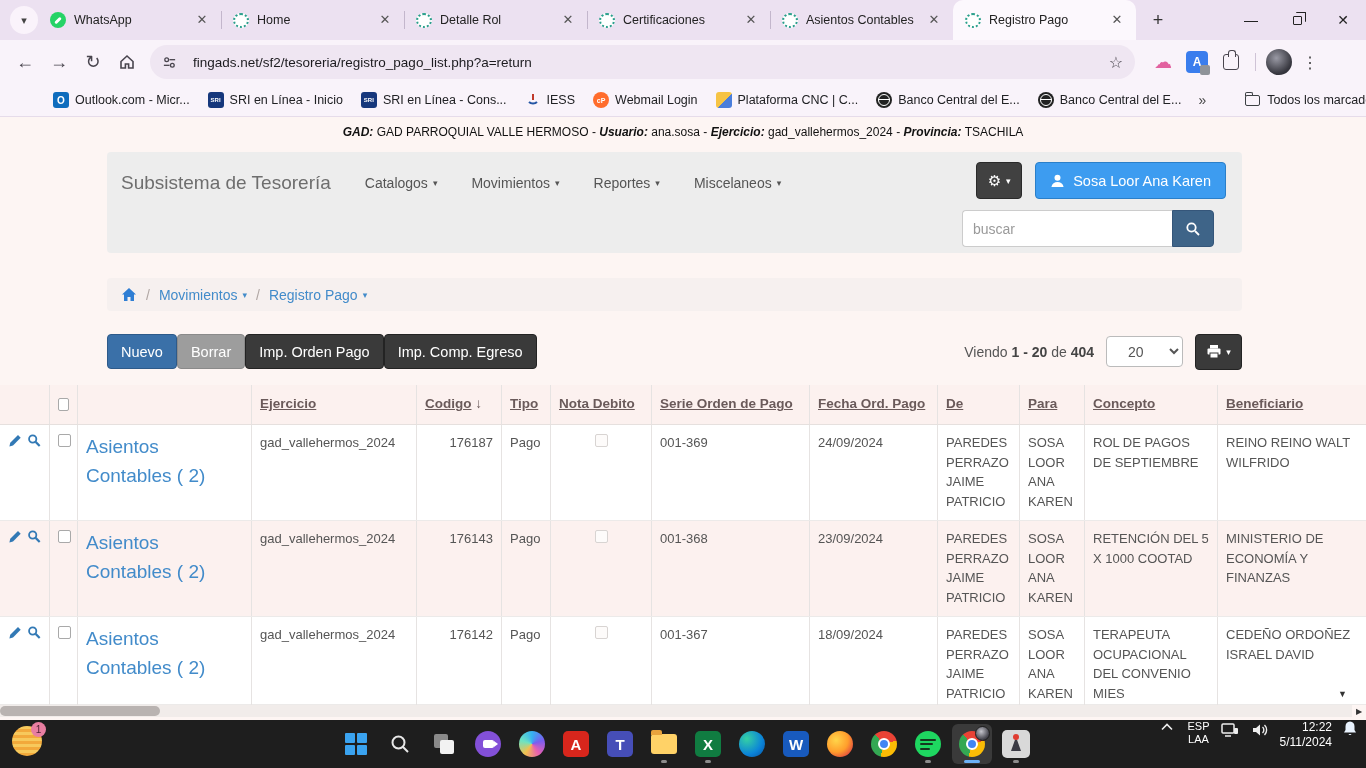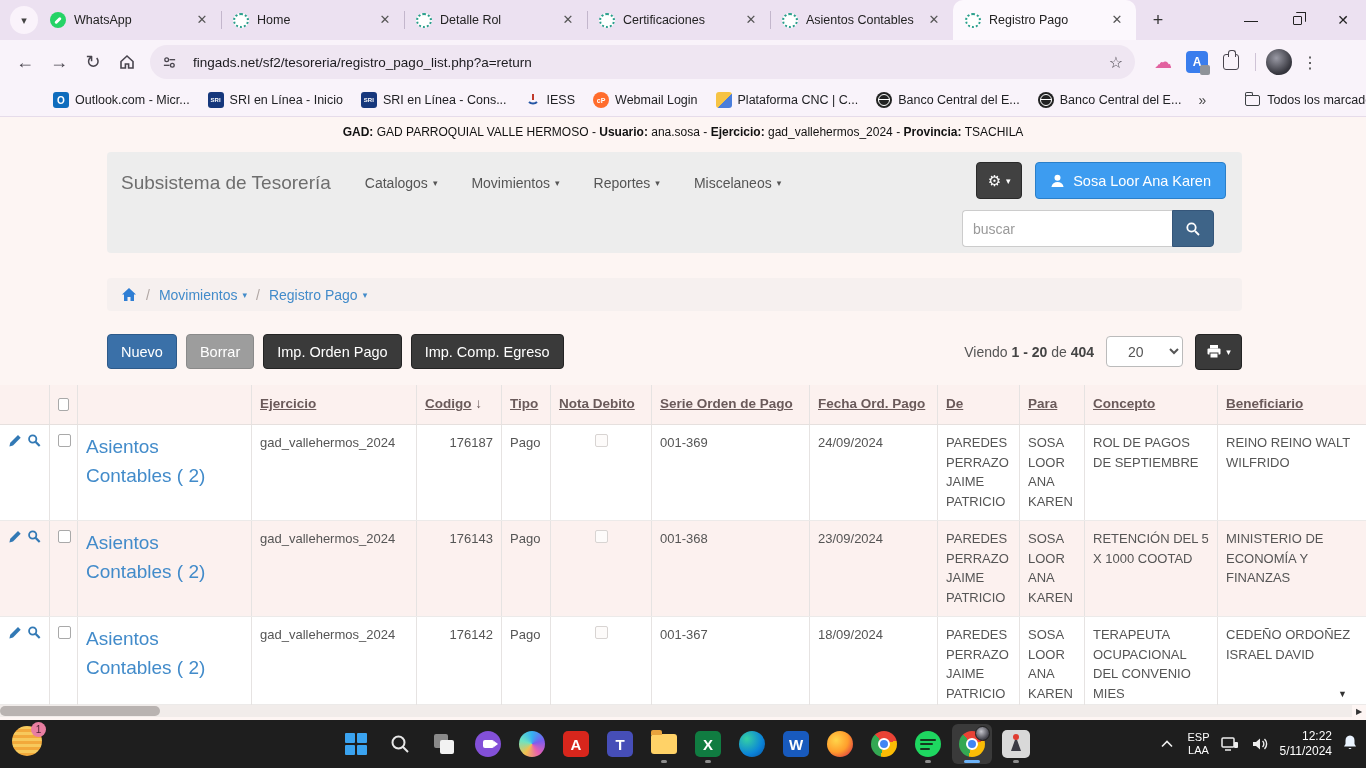--- a/index.html
+++ b/index.html
@@ -57,42 +57,42 @@
   .bi-globe::before { content:""; position:absolute; inset:2px; border:1px solid #fff; border-radius:50%; }
   .bi-globe::after { content:""; position:absolute; left:2px; right:2px; top:7px; height:1px; background:#fff; }
   .bm-more { font-size:14px; color:#444; padding:0 8px; }
   .bm-all { display:flex; align-items:center; gap:7px; margin-left:6px; }
   .folder-ic { width:15px; height:11px; border:1.6px solid #3c4043; border-radius:2px; position:relative; }
   .folder-ic::before { content:""; position:absolute; top:-4px; left:-1px; width:6px; height:3px; border:1.6px solid #3c4043; border-bottom:none; border-radius:2px 2px 0 0; }
 
   
   .page { position:absolute; top:117px; left:0; width:1366px; height:603px; background:#fdf5f3; overflow:hidden; }
   .gadbar { position:absolute; top:8px; left:0; width:100%; text-align:center; font-size:12px; color:#111; }
-  .gadbar b { font-weight:bold; }
+  .gadbar b { font-weight:bold;font-style:italic; }
 
   .navbar { position:absolute; top:35px; left:107px; width:1135px; height:101px; background:#ededed; border-radius:4px; }
   .brandrow { display:flex; align-items:center; padding:14px 16px 0 14px; }
   .brand { font-size:19px; color:#6e6e6e; margin-right:34px; }
   .menu { display:flex; gap:34px; }
   .menuitem { font-size:14px; color:#555; display:flex; align-items:center; gap:5px; }
   .caret { font-size:9px; color:inherit; }
   .nav-right { margin-left:auto; display:flex; gap:13px; margin-top:-4px; }
   .gearbtn { height:37px; min-width:46px; background:#414141; border:1px solid #2a2a2a; border-radius:4px; color:#fff; display:flex; align-items:center; justify-content:center; gap:5px; font-size:15px; }
   .userbtn { height:37px; background:#3d9cf0; border:1px solid #2a7fc9; border-radius:4px; color:#fff; font-size:14.5px; display:flex; align-items:center; padding:0 14px; gap:8px; }
   .searchrow { position:absolute; right:28px; top:58px; display:flex; }
   .searchinput { width:210px; height:37px; border:1px solid #ccc; border-right:none; border-radius:4px 0 0 4px; padding:0 10px; font-size:14px; color:#333; background:#fff; outline:none; }
   .searchinput::placeholder { color:#9a9a9a; }
   .searchbtn { width:42px; height:37px; background:#3e6488; border:1px solid #35567a; border-radius:0 4px 4px 0; display:flex; align-items:center; justify-content:center; }
 
   .breadcrumbbar { position:absolute; top:161px; left:107px; width:1135px; height:33px; background:#f6f0ef; border-radius:4px; display:flex; align-items:center; padding:0 14px; gap:9px; font-size:14px; }
   .bc-link { color:#428bca; display:flex; align-items:center; gap:5px; }
   .bc-sep { color:#b0a6a3; }
 
   .actionsrow { position:absolute; top:216px; left:107px; width:1135px; height:37px; display:flex; align-items:center; }
-  .btn { height:35px; border-radius:4px; font-size:14.5px; color:#fff; display:flex; align-items:center; padding:16px 13px; margin-right:9px; }
+  .btn { height:35px; border-radius:4px; font-size:14.5px; color:#fff; display:flex; align-items:center; padding:16px 13px; margin-right:0; }
   .btn-primary { background:#3a70a8; border:1px solid #2d5a8a; }
   .btn-gray { background:#9d9d9d; border:1px solid #8a8a8a; }
   .btn-dark { background:#3a3a3a; border:1px solid #232323; }
   .viendo { margin-left:auto; font-size:14px; color:#555; }
   .viendo b { color:#444; }
   .pagesize { width:77px; height:31px; margin:0 12px; border:1px solid #bbb; border-radius:4px; font-size:14px; color:#555; padding:0 17px; background:#fff; font-family:"Liberation Sans", sans-serif; }
   .printbtn { width:47px; height:36px; background:#3a3a3a; border:1px solid #232323; border-radius:4px; display:flex; align-items:center; justify-content:center; gap:4px; color:#fff; }
 
   
   .tablewrap { position:absolute; top:268px; left:0; width:1366px; height:320px; overflow:hidden; }
@@ -148,21 +148,21 @@
   .chromeic { width:26px; height:26px; border-radius:50%; background:conic-gradient(from -45deg,#ea4335 0 33.3%,#fbbc05 0 66.6%,#34a853 0 100%); position:relative; }
   .chromeic::after { content:""; position:absolute; inset:7px; background:#4285f4; border:2.5px solid #fff; border-radius:50%; }
   .spotify { width:26px; height:26px; border-radius:50%; background:#1ed760; display:flex; flex-direction:column; justify-content:center; gap:2.5px; padding:0 5px; }
   .spotify i { display:block; height:2px; background:#14381f; border-radius:2px; }
   .spotify i:nth-child(2){ width:80%; } .spotify i:nth-child(3){ width:60%; }
   .avbadge { position:absolute; top:2px; right:2px; width:15px; height:15px; border-radius:50%; background:radial-gradient(circle at 40% 35%, #c5c5cc, #4a4a52 65%, #202026); border:1px solid #1e1e1e; }
   .javaapp { width:28px; height:28px; border-radius:5px; background:#d9d9d9; position:relative; }
   .javaapp::before { content:""; position:absolute; left:9px; top:7px; width:0; height:0; border-left:5px solid transparent; border-right:5px solid transparent; border-bottom:14px solid #3a3a44; }
   .javaapp::after { content:""; position:absolute; left:11px; top:4px; width:6px; height:6px; background:#e03c31; border-radius:50%; }
 
-  .tb-right { position:absolute; right:8px; top:0; height:48px; display:flex; align-items:center; gap:10px; color:#fff; }
+  .tb-right { position:absolute; right:8px; top:0; height:48px; display:flex; gap:10px; color:#fff; }
   .traychev { font-size:12px; color:#eee; padding:0 4px; }
   .langblock { font-size:11px; line-height:13px; text-align:center; }
   .trayic { width:20px; height:20px; display:flex; align-items:center; justify-content:center; }
   .clock { text-align:right; font-size:12px; line-height:15px; }
   .bellic { font-size:15px; color:#eaf4ff; }
 </style>
 </head>
 <body>
 
 <div class="screen">

